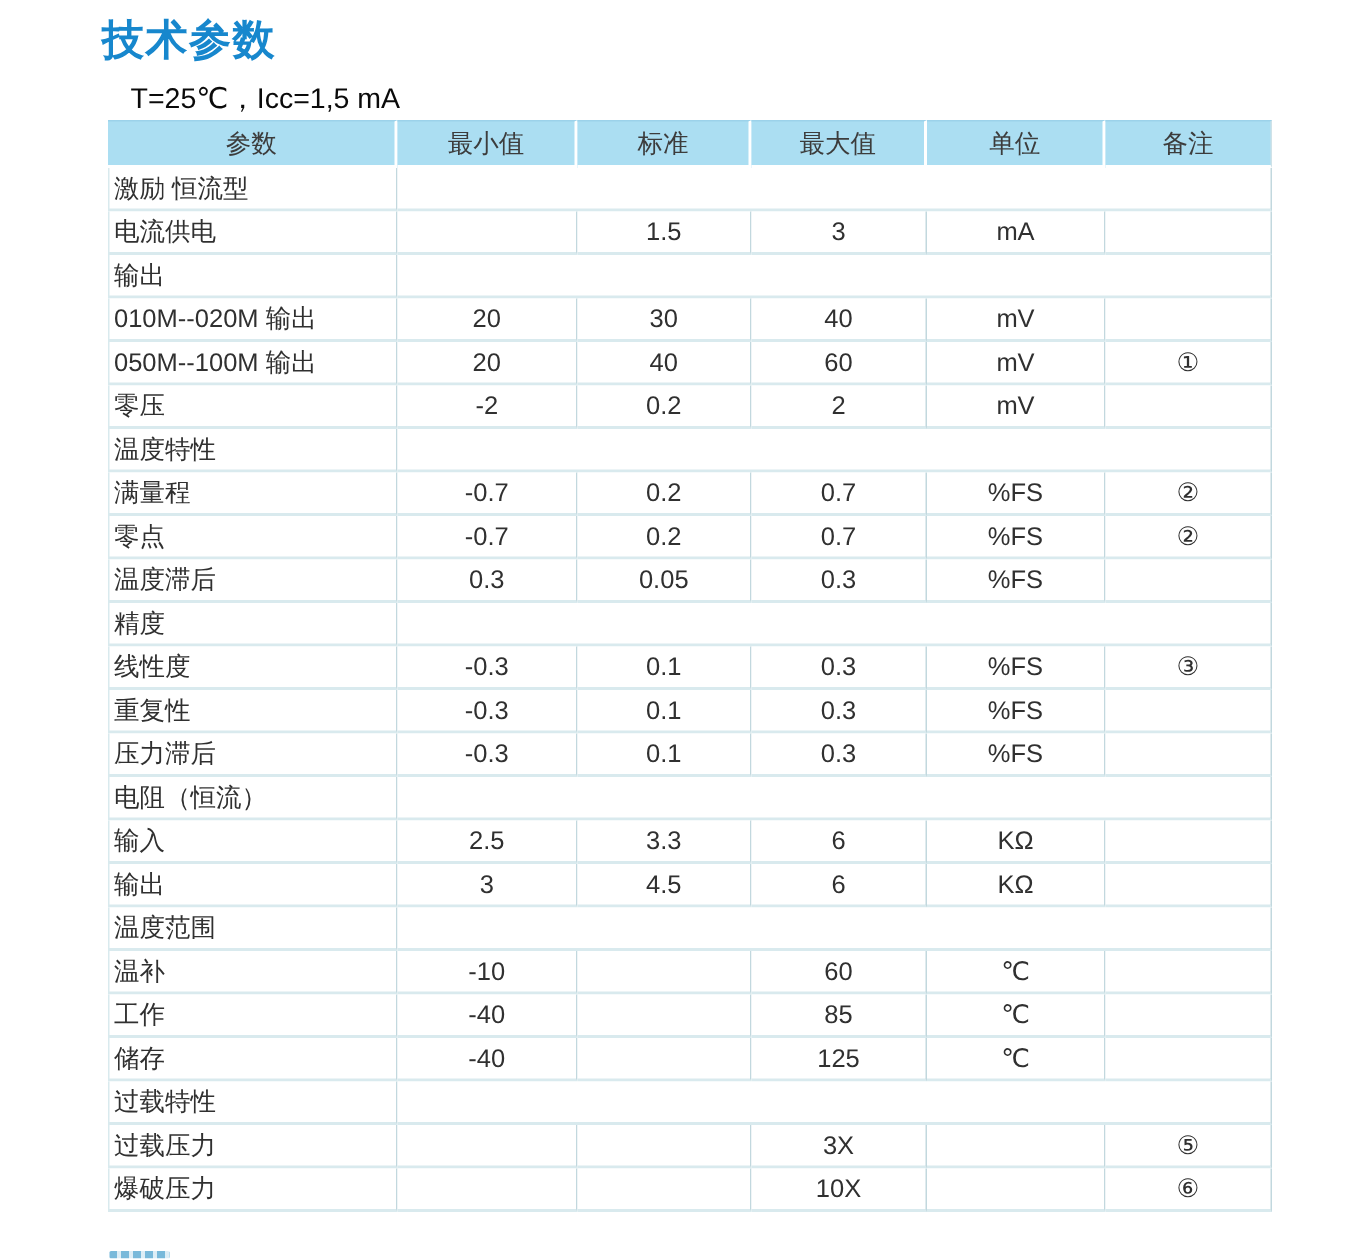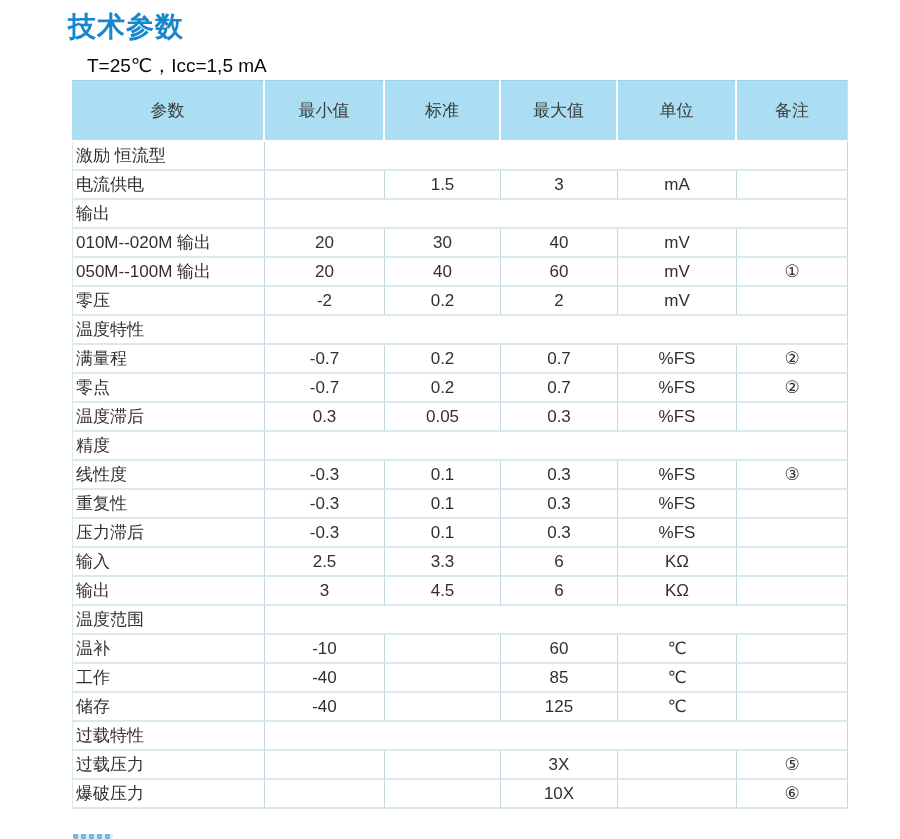--- a/index.html
+++ b/index.html
@@ -36,21 +36,21 @@
     font-size:17px;
   }
   table.spec th{
     background:var(--header-bg);
     height:28px;
     font-weight:500;color:#3c3c3c;
     text-align:center;vertical-align:middle;
     border-right:2px solid #ffffff;
     border-top:1px solid #9cd2ea;
     border-bottom:2px solid #ffffff;
-    padding:18px;
+    padding:3px;
   }
   table.spec th:last-child{border-right:1px solid #cfe2e8;}
   table.spec td{
     height:29px;
     vertical-align:middle;
     border-bottom:2px solid var(--h-border);
     border-right:1px solid var(--v-border);
     background:#ffffff;
     padding:0;
     overflow:hidden;white-space:nowrap;
@@ -184,20 +184,24 @@
         <td class="num"></td>
       </tr>
       <tr>
         <td class="label">压力滞后</td>
         <td class="num">-0.3</td>
         <td class="num">0.1</td>
         <td class="num">0.3</td>
         <td class="num">%FS</td>
         <td class="num"></td>
       </tr>
+      <tr class="section">
+        <td class="label">电阻（恒流）</td>
+        <td class="merged" colspan="5"></td>
+      </tr>
       <tr>
         <td class="label">输入</td>
         <td class="num">2.5</td>
         <td class="num">3.3</td>
         <td class="num">6</td>
         <td class="num">KΩ</td>
         <td class="num"></td>
       </tr>
       <tr>
         <td class="label">输出</td>

